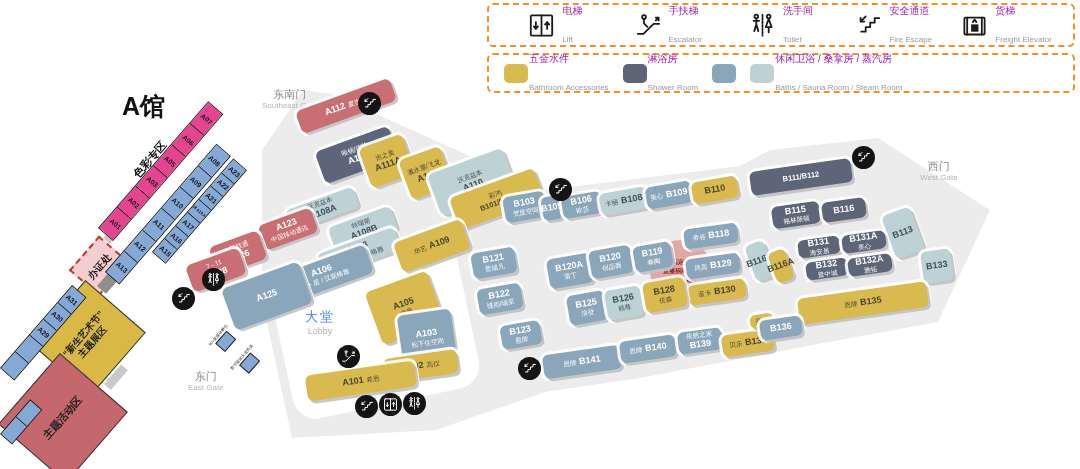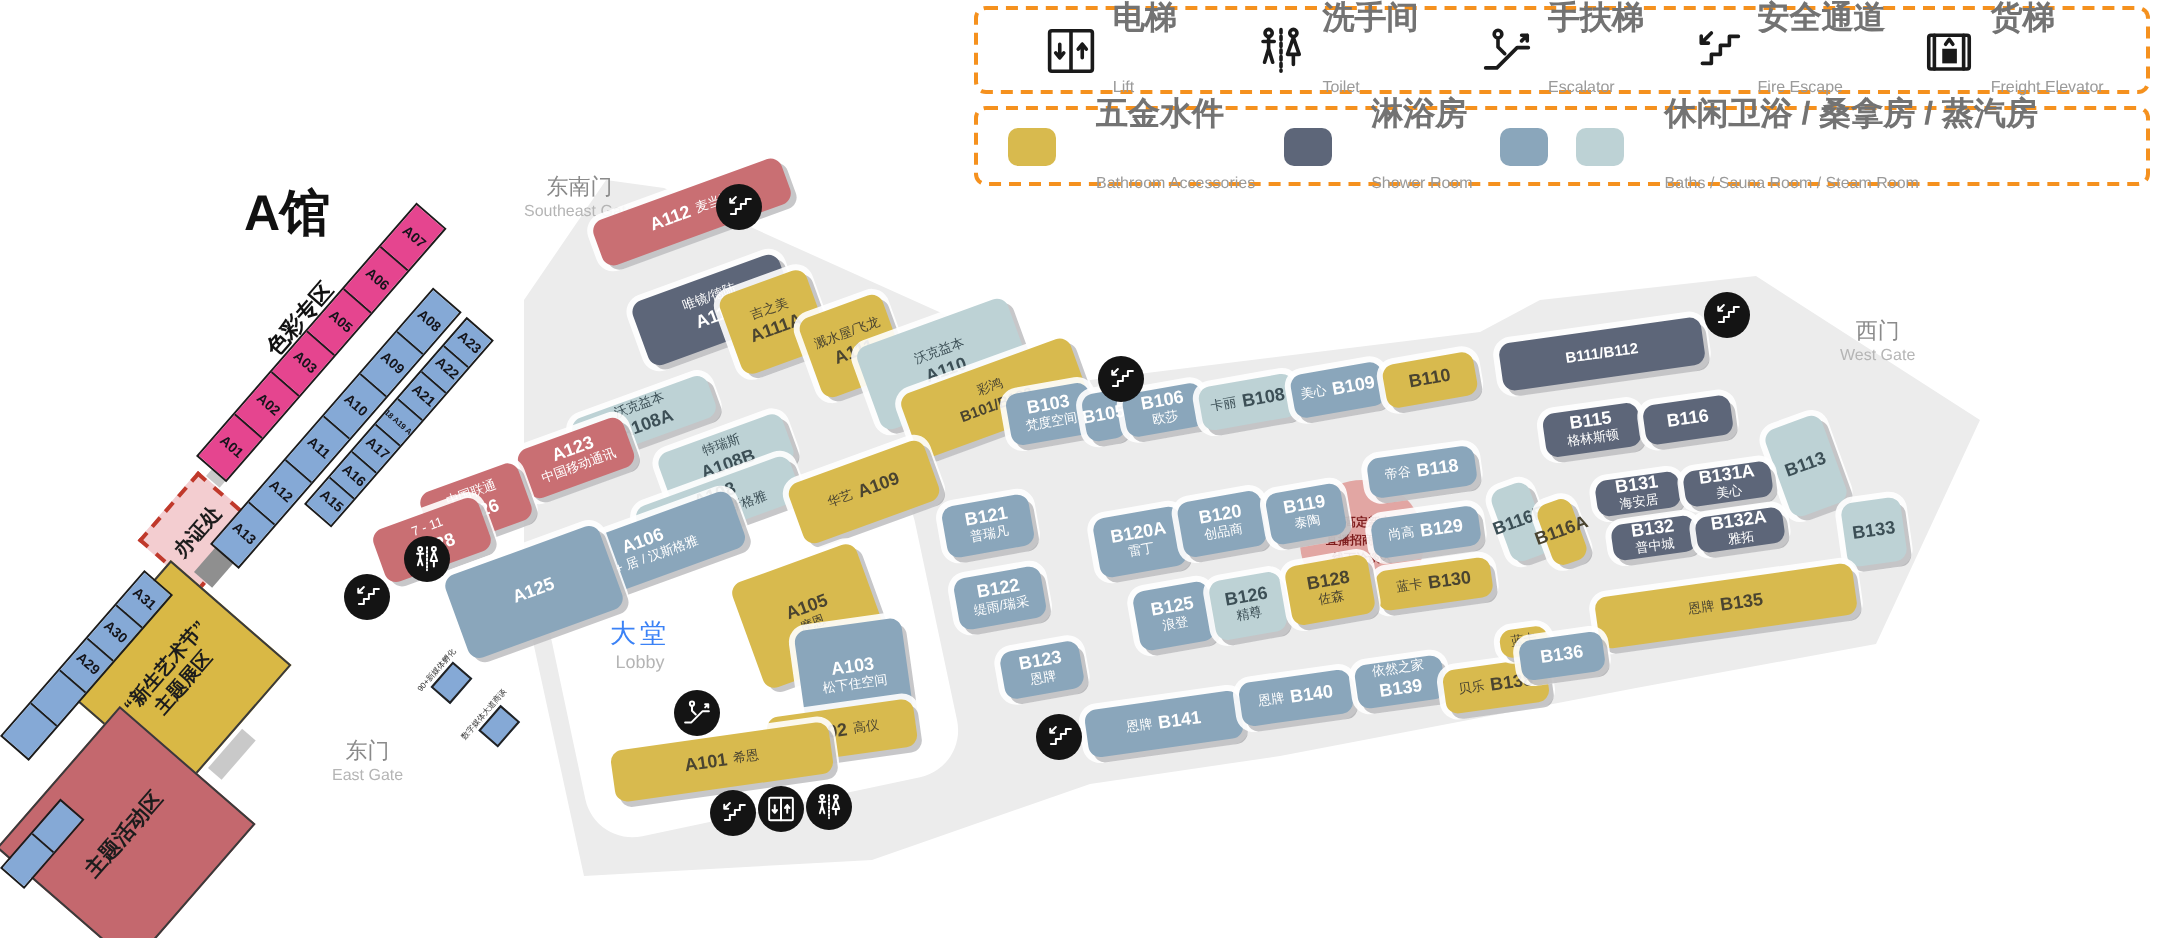--- a/index.html
+++ b/index.html
@@ -4,22 +4,22 @@
 <style>
   html,body{margin:0;padding:0;background:#fff;}
   #stage{position:relative;width:1080px;height:469px;background:#fff;overflow:hidden;
          font-family:"Liberation Sans","DejaVu Sans",sans-serif;}
   
   .legend-box{position:absolute;left:487px;width:588px;border:2px dashed #f5911e;border-radius:6px;
               display:flex;align-items:center;background:#fff;box-sizing:border-box;}
   #legend-facilities{top:3px;height:44px;padding:0 10px;}
   #legend-categories{top:53px;height:40px;padding:0 8px;}
   .fac-item{display:flex;align-items:center;gap:7px;flex:1;justify-content:center;}
-  .cat-item{display:flex;align-items:center;gap:20px;margin:0 7px;}
-  .leg-cn{font-size:16px;font-weight:bold;color:#737373;line-height:1.15;white-space:nowrap;}
+  .cat-item{display:flex;align-items:center;gap:1px;margin:0 7px;}
+  .leg-cn{font-size:10px;font-weight:normal;color:#a21caf;line-height:1.15;white-space:nowrap;}
   .leg-en{font-size:8px;color:#9a9a9a;line-height:1.1;white-space:nowrap;margin-top:20px;}
   .swatch{width:24px;height:19px;border-radius:5px;flex:0 0 auto;}
   .fac-icon svg{display:block;}
   
   #hall-floor{position:absolute;left:0;top:0;width:1080px;height:469px;background:#ececec;
     clip-path:polygon(262px 150px,303px 90px,332px 94px,545px 190px,740px 166px,770px 150px,878px 138px,990px 210px,938px 322px,818px 344px,640px 378px,545px 392px,436px 430px,292px 438px,262px 300px);}
   #lobby-island{position:absolute;left:280px;top:255px;width:190px;height:150px;background:#fff;border-radius:24px;transform:rotate(-12deg);}
   .gate{position:absolute;text-align:center;line-height:1.2;}
   .gate .g-cn{font-size:11px;color:#8a8a8a;}
   .gate .g-en{font-size:8px;color:#b5b5b5;}
@@ -88,44 +88,44 @@
           </svg>
         </span>
     <span>
           <div class="leg-cn">电梯</div>
           <div class="leg-en">Lift</div>
         </span>
       </div>
       <div class="fac-item">
         <span class="fac-icon">
           <svg width="27" height="27" viewBox="0 0 24 24">
+            <circle cx="8" cy="4.5" r="1.7" stroke="#1a1a1a" stroke-width="1.6" fill="none" stroke-linecap="round" stroke-linejoin="round"></circle>
+            <path d="M8 7v3.2l3 3" stroke="#1a1a1a" stroke-width="1.6" fill="none" stroke-linecap="round" stroke-linejoin="round"></path>
+            <path d="M2.5 19.5h5l9-9h5" stroke="#1a1a1a" stroke-width="1.6" fill="none" stroke-linecap="round" stroke-linejoin="round"></path>
+            <path d="M18.5 7.5l2.5-2.5M21 7.5V5M18.5 5H21" stroke="#1a1a1a" stroke-width="1.6" fill="none" stroke-linecap="round" stroke-linejoin="round"></path>
+          </svg>
+        </span>
+    <span>
+          <div class="leg-cn">手扶梯</div>
+          <div class="leg-en">Escalator</div>
+        </span>
+      </div>
+      <div class="fac-item">
+        <span class="fac-icon">
+          <svg width="27" height="27" viewBox="0 0 24 24">
             <circle cx="6.5" cy="4" r="1.6" stroke="#1a1a1a" stroke-width="1.6" fill="none" stroke-linecap="round" stroke-linejoin="round"></circle>
             <path d="M6.5 6v5M4 7.8h5M6.5 11l-1.8 6M6.5 11l1.8 6" stroke="#1a1a1a" stroke-width="1.6" fill="none" stroke-linecap="round" stroke-linejoin="round"></path>
             <line x1="12" y1="2.5" x2="12" y2="21" stroke="#1a1a1a" stroke-width="1.6" fill="none" stroke-linecap="round" stroke-linejoin="round" stroke-dasharray="1.5 1.5"></line>
             <circle cx="17.5" cy="4" r="1.6" stroke="#1a1a1a" stroke-width="1.6" fill="none" stroke-linecap="round" stroke-linejoin="round"></circle>
             <path d="M17.5 6l-2.6 7.5h5.2L17.5 6zM17.5 13.5V18" stroke="#1a1a1a" stroke-width="1.6" fill="none" stroke-linecap="round" stroke-linejoin="round"></path>
           </svg>
         </span>
     <span>
           <div class="leg-cn">洗手间</div>
           <div class="leg-en">Toilet</div>
-        </span>
-      </div>
-      <div class="fac-item">
-        <span class="fac-icon">
-          <svg width="27" height="27" viewBox="0 0 24 24">
-            <circle cx="8" cy="4.5" r="1.7" stroke="#1a1a1a" stroke-width="1.6" fill="none" stroke-linecap="round" stroke-linejoin="round"></circle>
-            <path d="M8 7v3.2l3 3" stroke="#1a1a1a" stroke-width="1.6" fill="none" stroke-linecap="round" stroke-linejoin="round"></path>
-            <path d="M2.5 19.5h5l9-9h5" stroke="#1a1a1a" stroke-width="1.6" fill="none" stroke-linecap="round" stroke-linejoin="round"></path>
-            <path d="M18.5 7.5l2.5-2.5M21 7.5V5M18.5 5H21" stroke="#1a1a1a" stroke-width="1.6" fill="none" stroke-linecap="round" stroke-linejoin="round"></path>
-          </svg>
-        </span>
-    <span>
-          <div class="leg-cn">手扶梯</div>
-          <div class="leg-en">Escalator</div>
         </span>
       </div>
       <div class="fac-item">
         <span class="fac-icon">
           <svg width="27" height="27" viewBox="0 0 24 24">
             <path d="M21.5 5.5h-4v4h-4v4h-4v4h-4" stroke="#1a1a1a" stroke-width="1.6" fill="none" stroke-linecap="round" stroke-linejoin="round"></path>
             <path d="M9.5 4L5 8.5M5 8.5h3.2M5 8.5V5.3" stroke="#1a1a1a" stroke-width="1.6" fill="none" stroke-linecap="round" stroke-linejoin="round"></path>
           </svg>
         </span>
     <span>
@@ -208,21 +208,21 @@
 
   <div id="gates-layer">
       <div class="gate" style="left: 262px; top: 88px;">
         <div class="g-cn">东南门</div>
         <div class="g-en">Southeast Gate</div>
       </div>
       <div class="gate" style="left: 920px; top: 160px;">
         <div class="g-cn">西门</div>
         <div class="g-en">West Gate</div>
       </div>
-      <div class="gate" style="left: 166px; top: 370px;">
+      <div class="gate" style="left: 188px; top: 370px;">
         <div class="g-cn">东门</div>
         <div class="g-en">East Gate</div>
       </div>
     </div>
   <div id="strips-layer">
       <div class="strip strip-pink" style="left: 98px; top: 228px; width: 168px; height: 20px; transform: rotate(-49deg);">
         <div class="cell">
           <span>A01</span>
         </div>
         <div class="cell">

